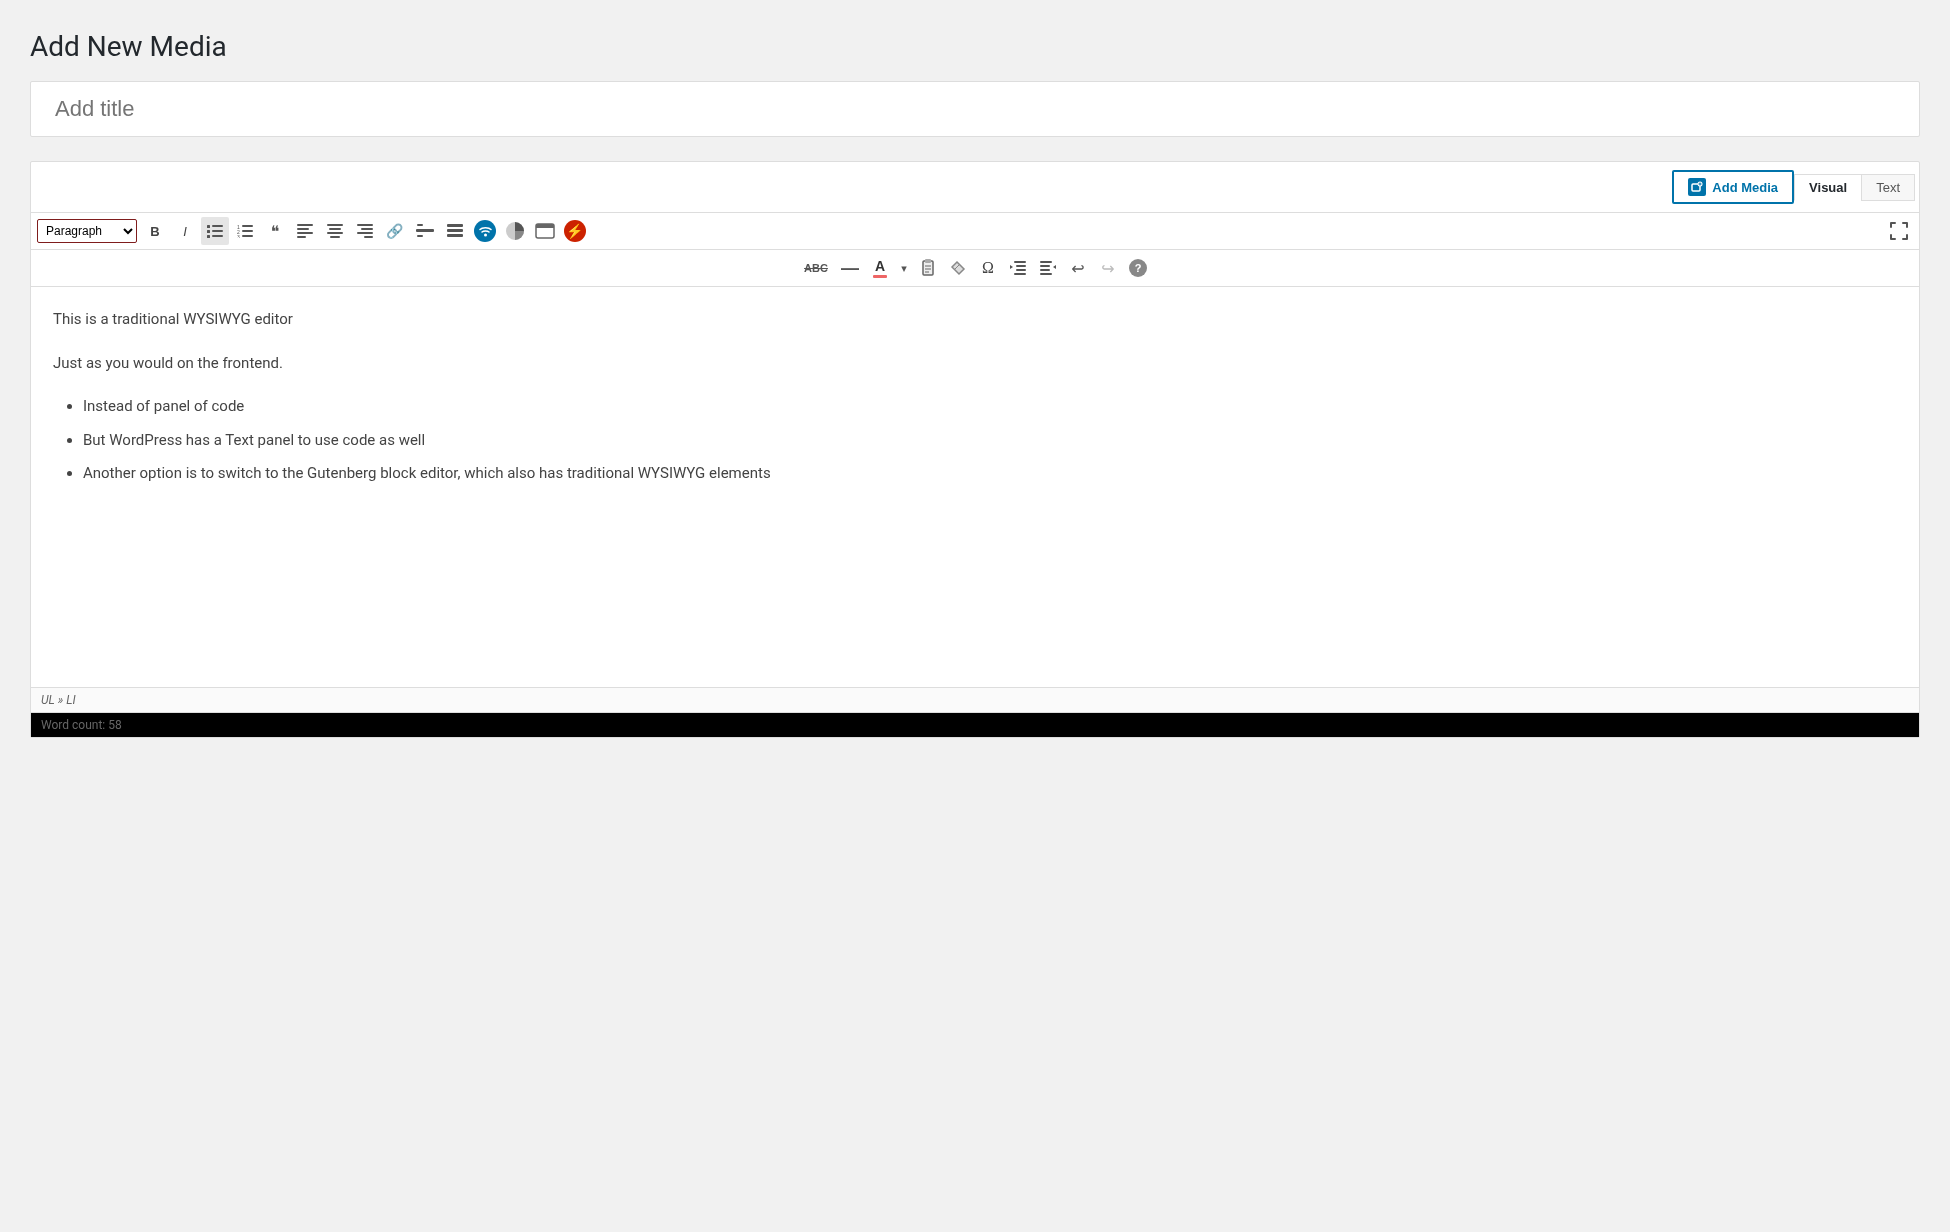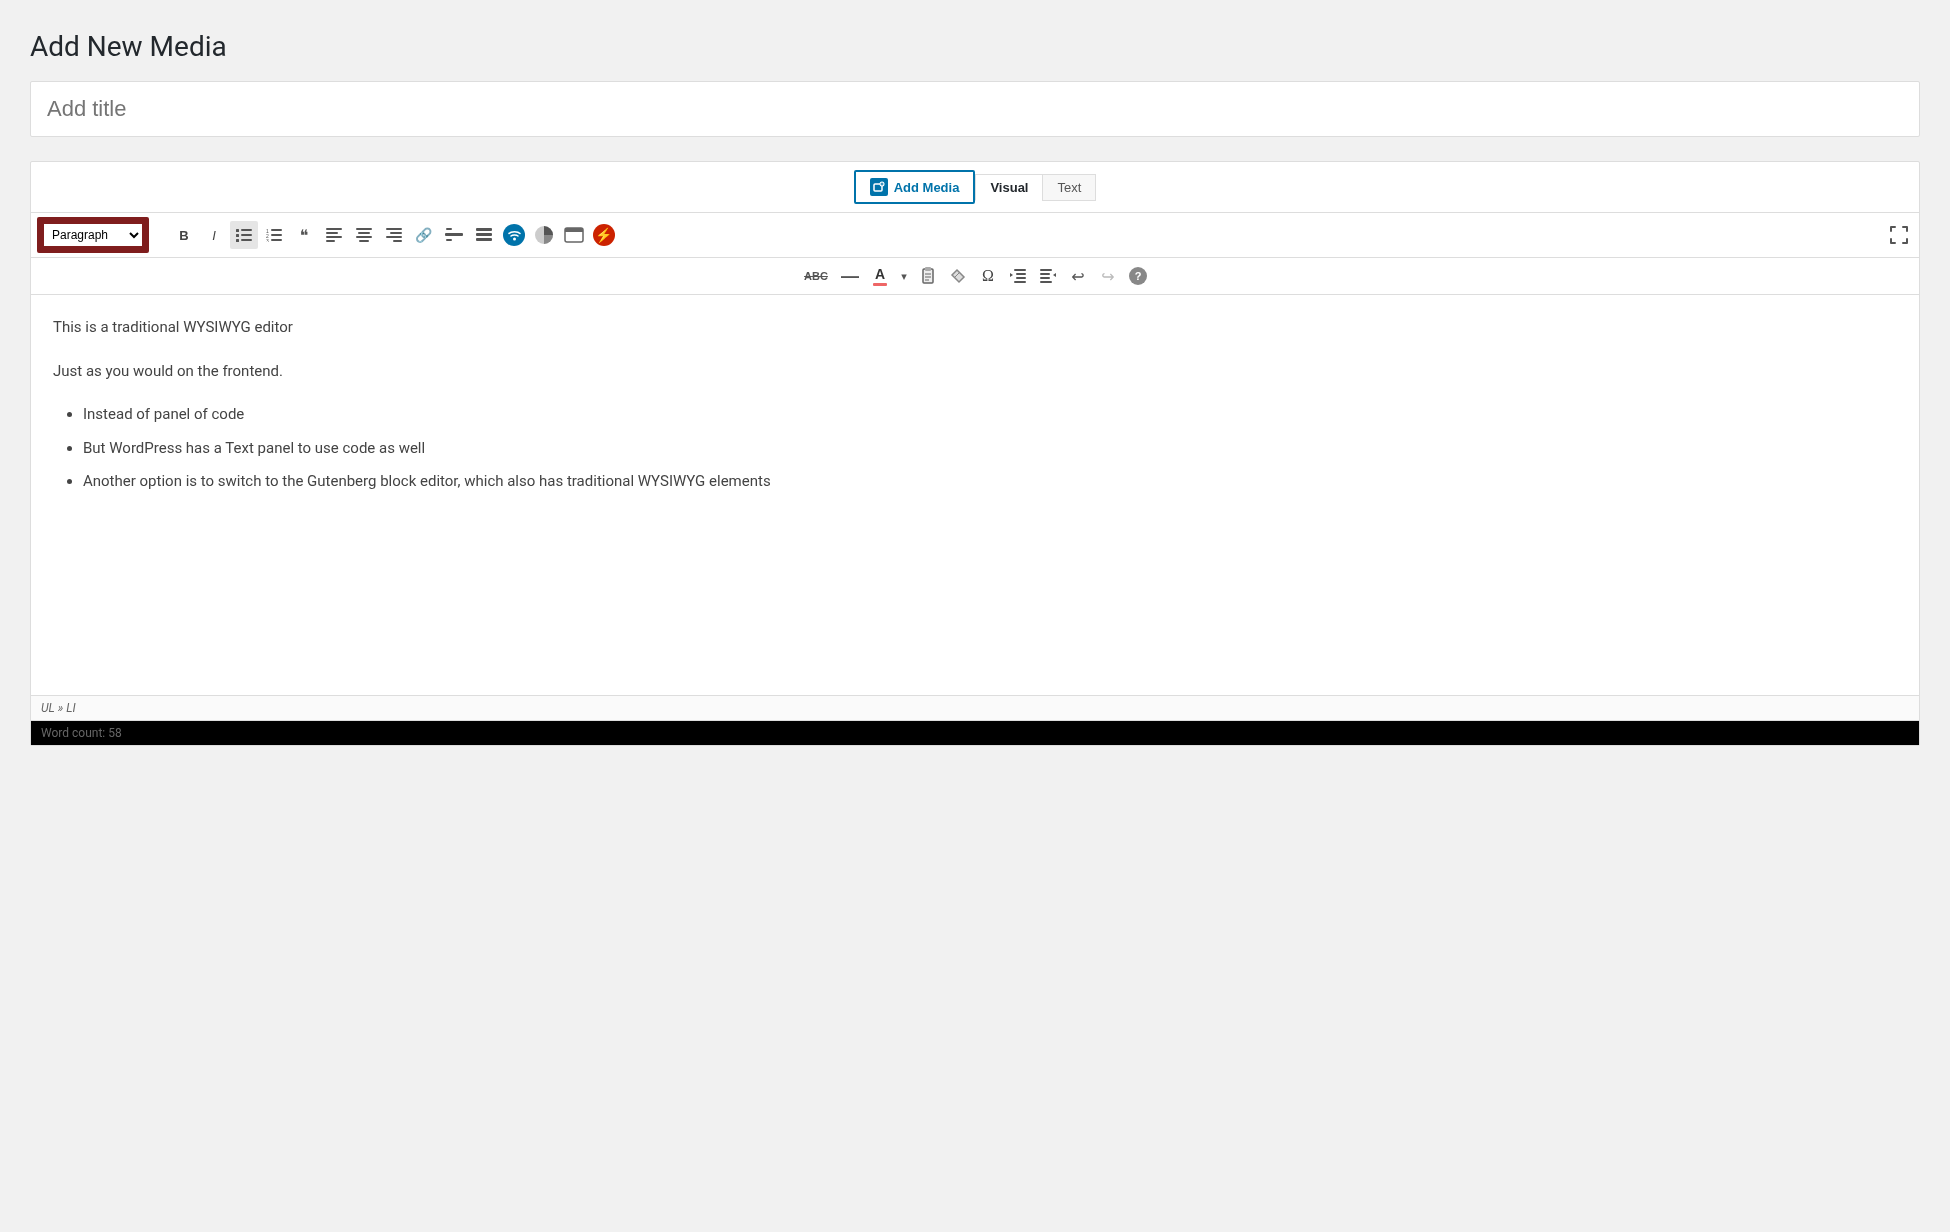--- a/index.html
+++ b/index.html
@@ -13,37 +13,37 @@
     .page-title {
       font-size: 28px;
       font-weight: 400;
       margin-bottom: 18px;
       color: #23282d;
     }
     .title-input {
       width: 100%;
       border: 1px solid #ddd;
       border-radius: 2px;
-      padding: 14px 16px;
+      padding: 14px 24px;
       font-size: 22px;
       color: #aaa;
       background: #fff;
       outline: none;
       margin-bottom: 24px;
     }
     .editor-container {
       background: #fff;
       border: 1px solid #ddd;
       border-radius: 2px;
     }
     .editor-top-bar {
       display: flex;
-      justify-content: center;
+      justify-content: flex-end;
       align-items: center;
-      padding: 8px 16px;
+      padding: 8px 4px;
       border-bottom: 1px solid #ddd;
     }
     .add-media-btn {
       background: #fff;
       border: 2px solid #0073aa;
       color: #0073aa;
       padding: 6px 14px;
       font-size: 13px;
       font-weight: 600;
       border-radius: 2px;
@@ -88,25 +88,25 @@
       border-bottom: 1px solid #ddd;
       flex-wrap: nowrap;
       gap: 2px;
     }
     .toolbar-row + .toolbar-row {
       border-top: none;
       justify-content: center;
     }
     .toolbar-select {
       padding: 3px 4px;
-      border: 7px solid #7f1d1d;
+      border: 1px solid #7f1d1d;
       border-radius: 2px;
       font-size: 12px;
       background: #fff;
-      margin-right: 19px;
+      margin-right: 2px;
       cursor: pointer;
     }
     .tb-btn {
       width: 28px;
       height: 28px;
       border: none;
       background: transparent;
       cursor: pointer;
       border-radius: 2px;
       display: inline-flex;

